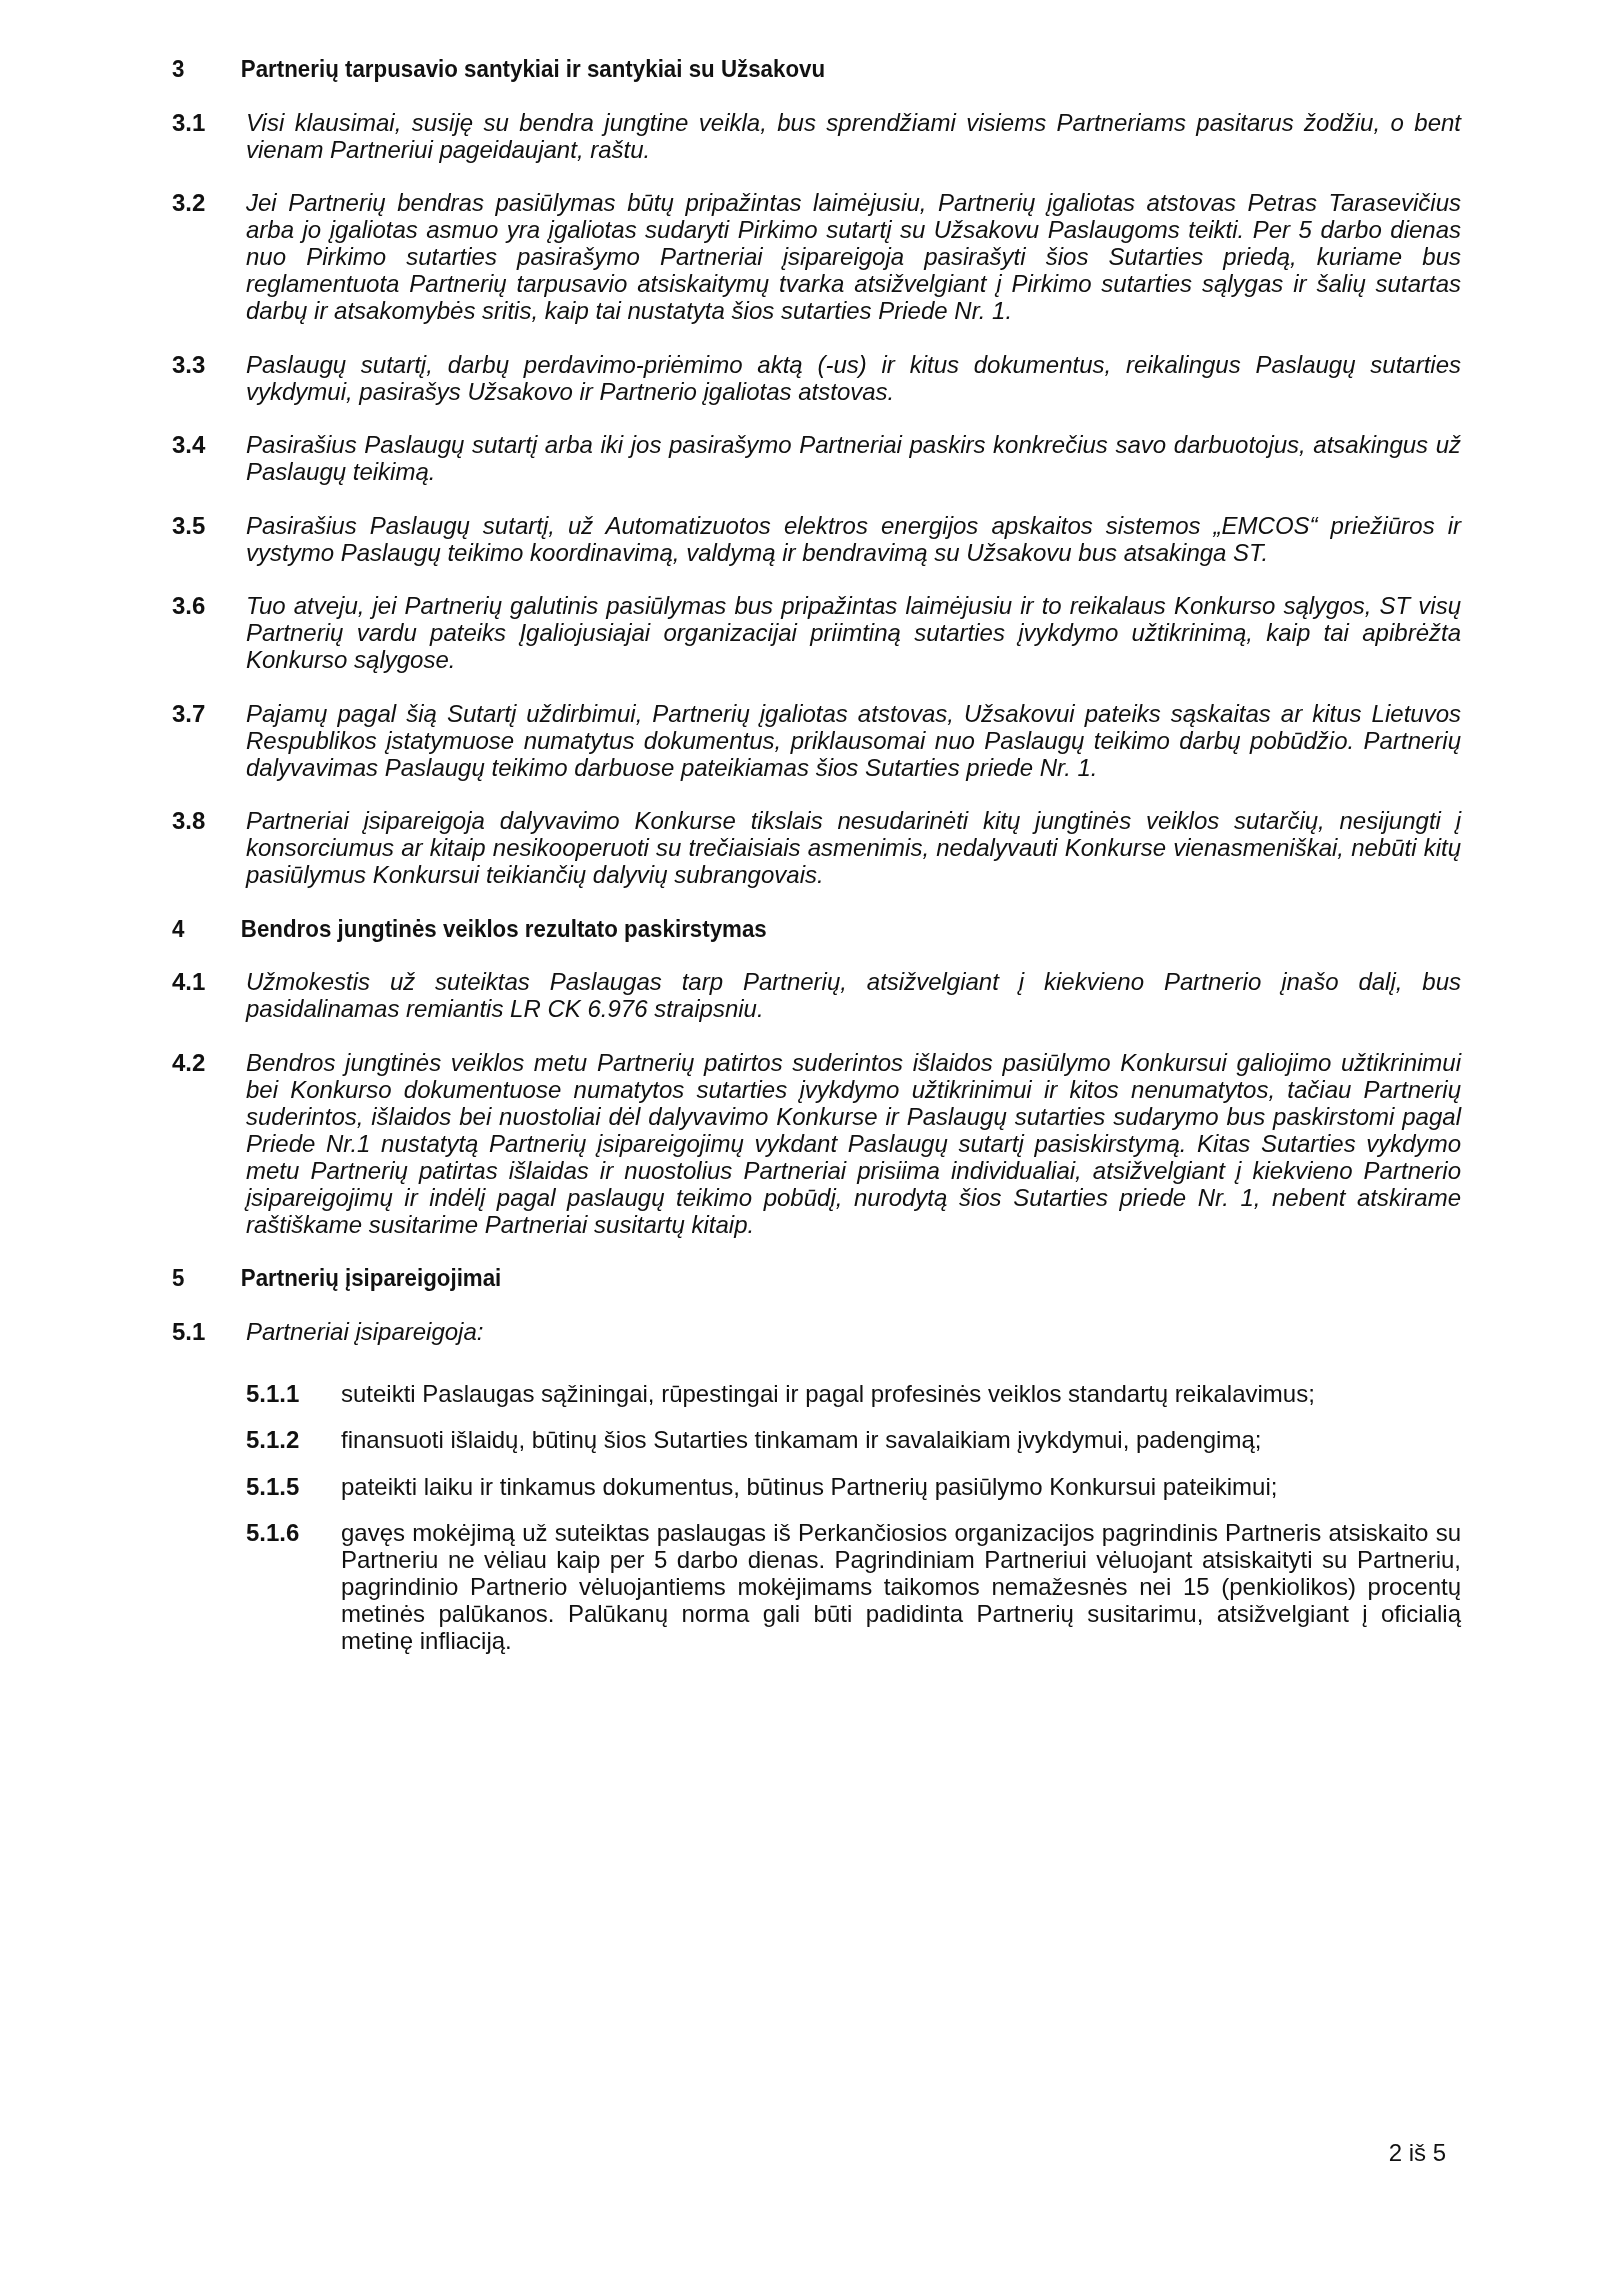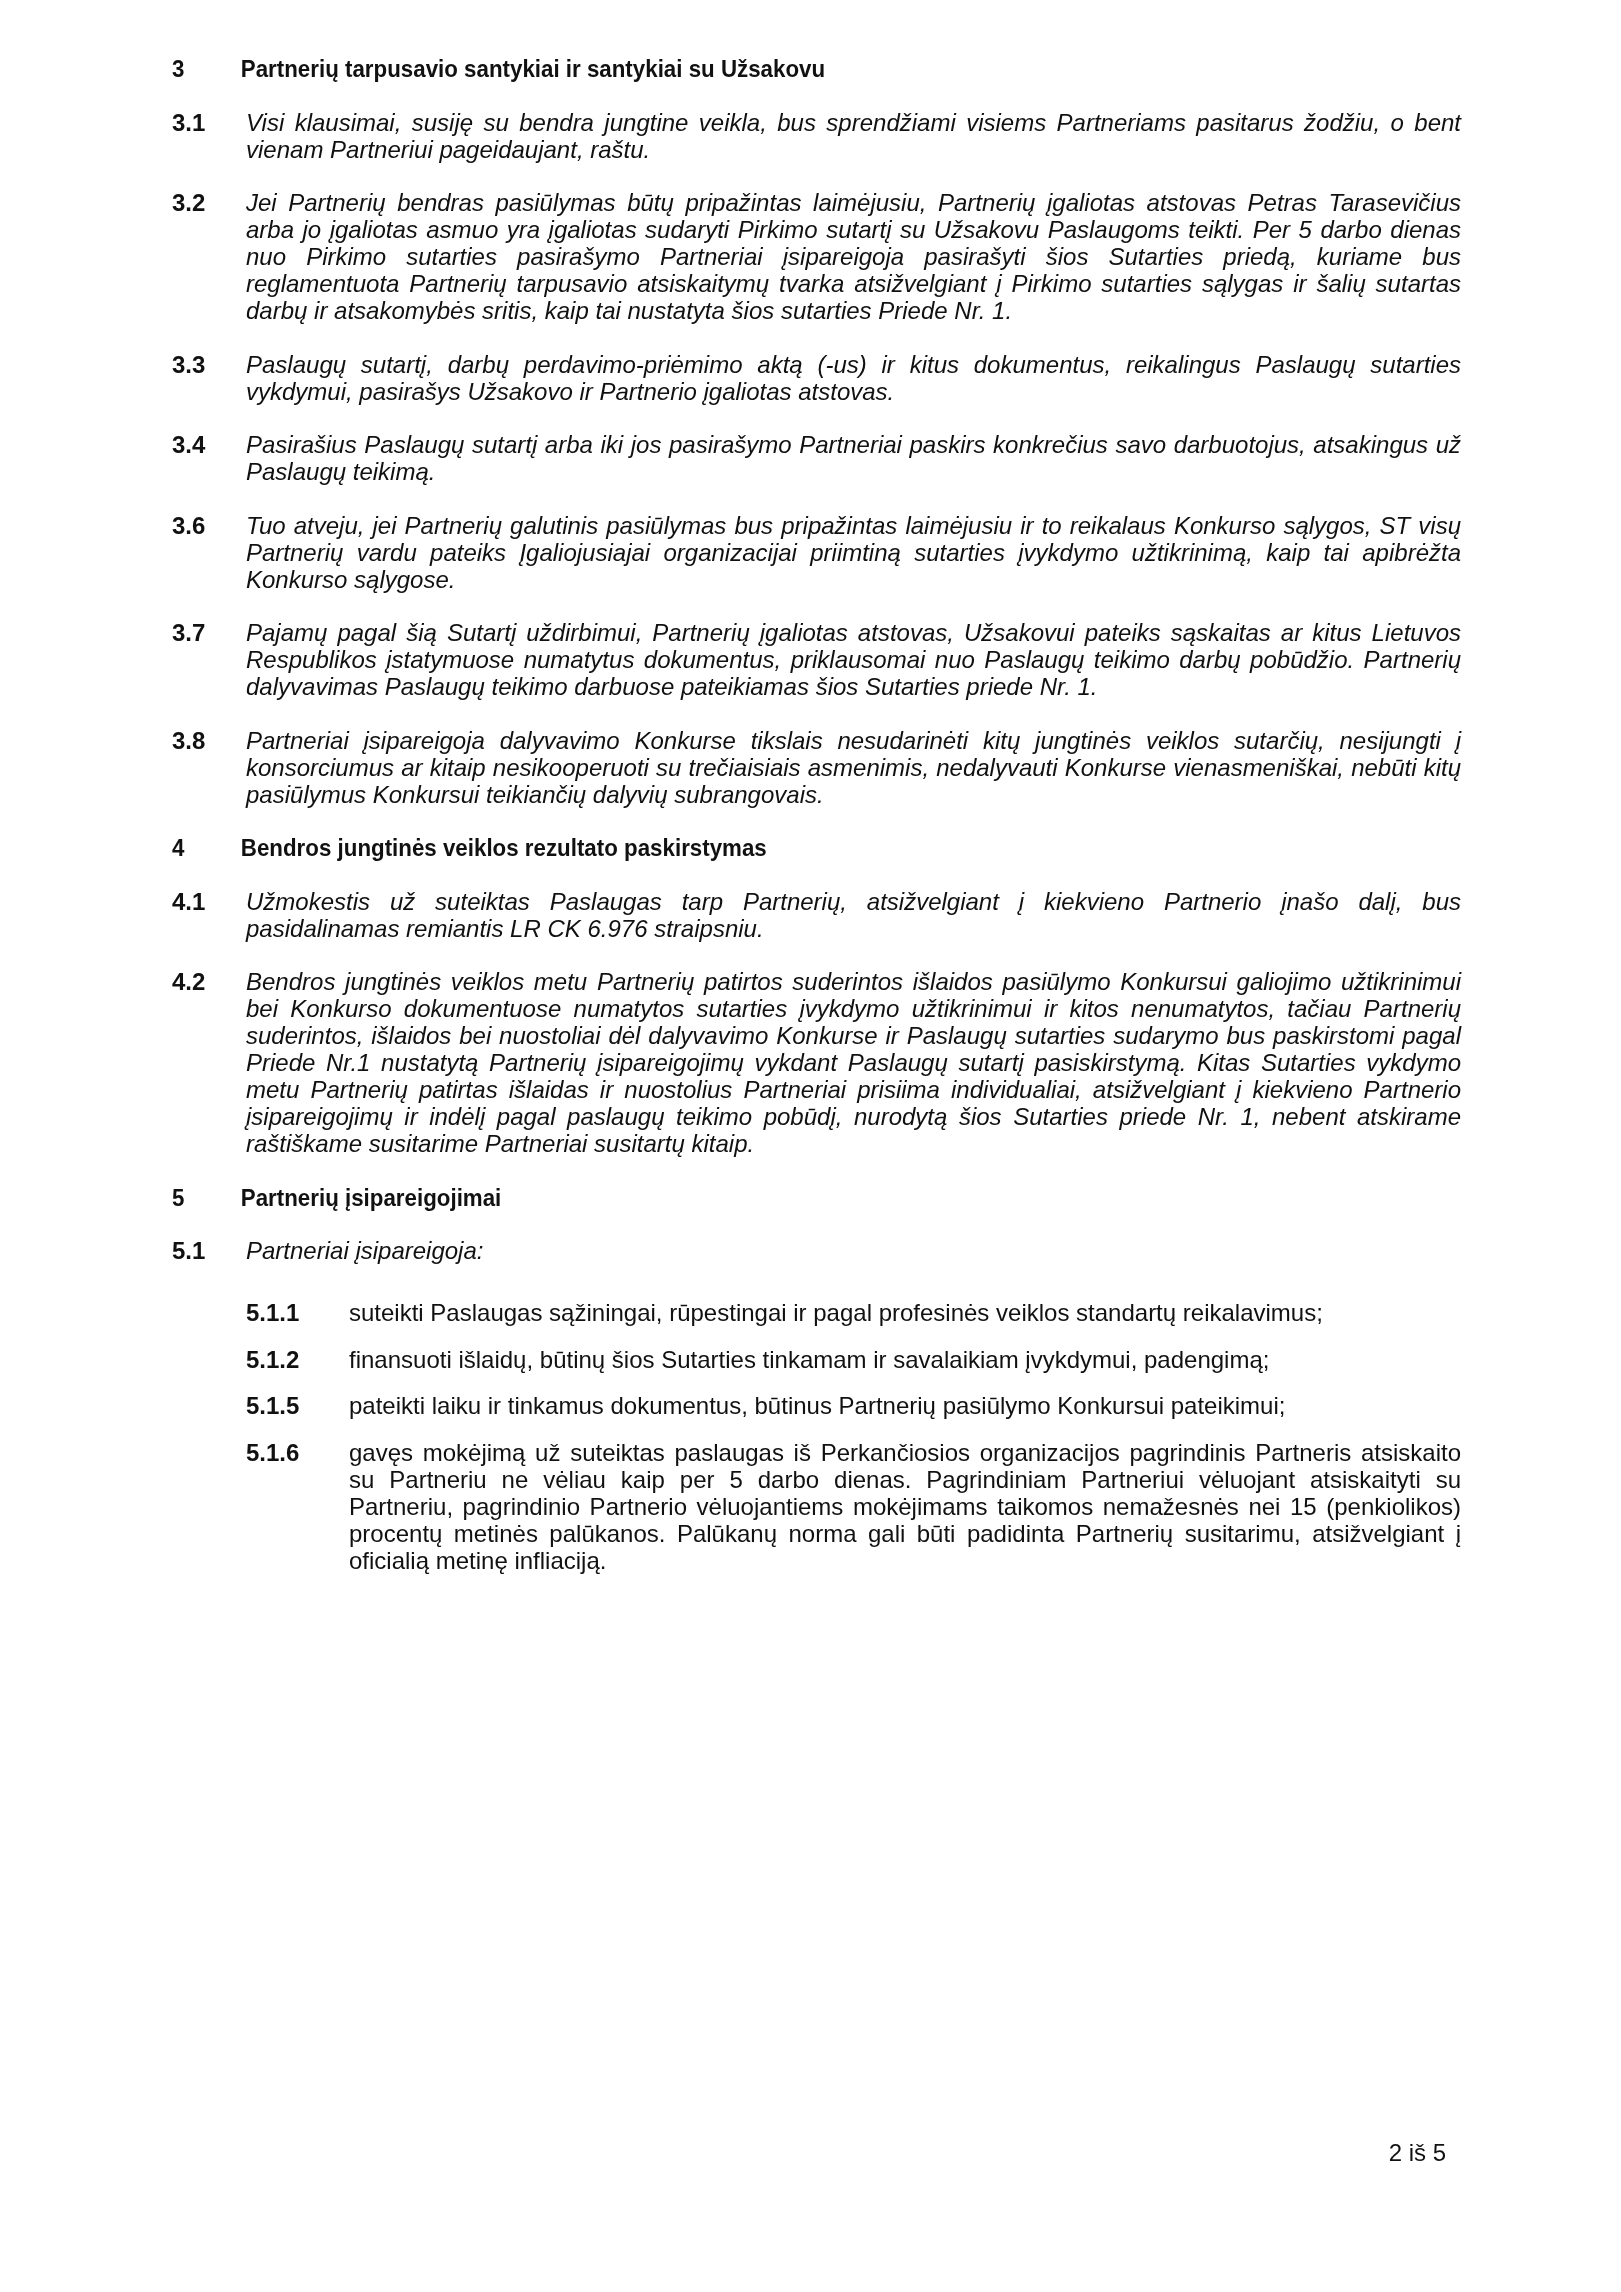--- a/index.html
+++ b/index.html
@@ -13,21 +13,21 @@
       font-size: 24px; line-height: 27px;
     }
     .section-heading {
       display: flex; font-weight: bold; margin: 0 0 26.5px 0;
       font-size: 24px; transform: scaleX(0.93); transform-origin: left;
     }
     .section-heading .num { width: 74px; flex: none; }
     .clause { display: flex; margin: 0 0 26.5px 0; }
     .clause .num { width: 74px; flex: none; font-weight: bold; }
     .clause .text { flex: 1; text-align: justify; text-align-last: left; font-style: italic; }
-    .subclause { display: flex; margin: 0 0 19.6px 74px; gap: 8px; }
+    .subclause { display: flex; margin: 0 0 19.6px 74px; }
     .subclause .num { width: 95px; flex: none; font-weight: bold; }
     .subclause .text { flex: 1; text-align: justify; text-align-last: left; }
     .page-number {
       position: absolute; right: 175px; top: 2139px; font-size: 24px;
     }
   </style>
 </head>
 <body>
 
 <div class="page">
@@ -45,20 +45,24 @@
       <span class="num">3.2</span>
       <span class="text">Jei Partnerių bendras pasiūlymas būtų pripažintas laimėjusiu, Partnerių įgaliotas atstovas Petras Tarasevičius arba jo įgaliotas asmuo yra įgaliotas sudaryti Pirkimo sutartį su Užsakovu Paslaugoms teikti. Per 5 darbo dienas nuo Pirkimo sutarties pasirašymo Partneriai įsipareigoja pasirašyti šios Sutarties priedą, kuriame bus reglamentuota Partnerių tarpusavio atsiskaitymų tvarka atsižvelgiant į Pirkimo sutarties sąlygas ir šalių sutartas darbų ir atsakomybės sritis, kaip tai nustatyta šios sutarties Priede Nr. 1.</span>
     </div>
     <div class="clause">
       <span class="num">3.3</span>
       <span class="text">Paslaugų sutartį, darbų perdavimo-priėmimo aktą (-us) ir kitus dokumentus, reikalingus Paslaugų sutarties vykdymui, pasirašys Užsakovo ir Partnerio įgaliotas atstovas.</span>
     </div>
     <div class="clause">
       <span class="num">3.4</span>
       <span class="text">Pasirašius Paslaugų sutartį arba iki jos pasirašymo Partneriai paskirs konkrečius savo darbuotojus, atsakingus už Paslaugų teikimą.</span>
+    </div>
+    <div class="clause">
+      <span class="num">3.5</span>
+      <span class="text">Pasirašius Paslaugų sutartį, už Automatizuotos elektros energijos apskaitos sistemos „EMCOS“ priežiūros ir vystymo Paslaugų teikimo koordinavimą, valdymą ir bendravimą su Užsakovu bus atsakinga ST.</span>
     </div>
     <div class="clause">
       <span class="num">3.6</span>
       <span class="text">Tuo atveju, jei Partnerių galutinis pasiūlymas bus pripažintas laimėjusiu ir to reikalaus Konkurso sąlygos, ST visų Partnerių vardu pateiks Įgaliojusiajai organizacijai priimtiną sutarties įvykdymo užtikrinimą, kaip tai apibrėžta Konkurso sąlygose.</span>
     </div>
     <div class="clause">
       <span class="num">3.7</span>
       <span class="text">Pajamų pagal šią Sutartį uždirbimui, Partnerių įgaliotas atstovas, Užsakovui pateiks sąskaitas ar kitus Lietuvos Respublikos įstatymuose numatytus dokumentus, priklausomai nuo Paslaugų teikimo darbų pobūdžio. Partnerių dalyvavimas Paslaugų teikimo darbuose pateikiamas šios Sutarties priede Nr. 1.</span>
     </div>
     <div class="clause">

